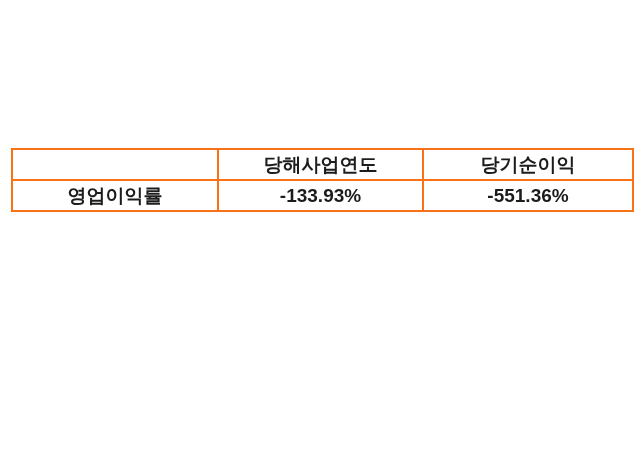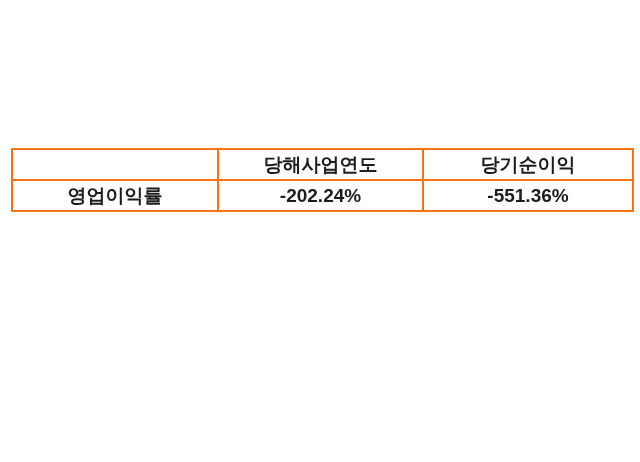--- a/index.html
+++ b/index.html
@@ -55,18 +55,18 @@
     <thead>
       <tr>
         <th></th>
         <th>당해사업연도</th>
         <th>당기순이익</th>
       </tr>
     </thead>
     <tbody>
       <tr>
         <td>영업이익률</td>
-        <td>-202.24%</td>
+        <td>-133.93%</td>
         <td>-551.36%</td>
       </tr>
     </tbody>
   </table>
 </div>
 
 </body></html>

